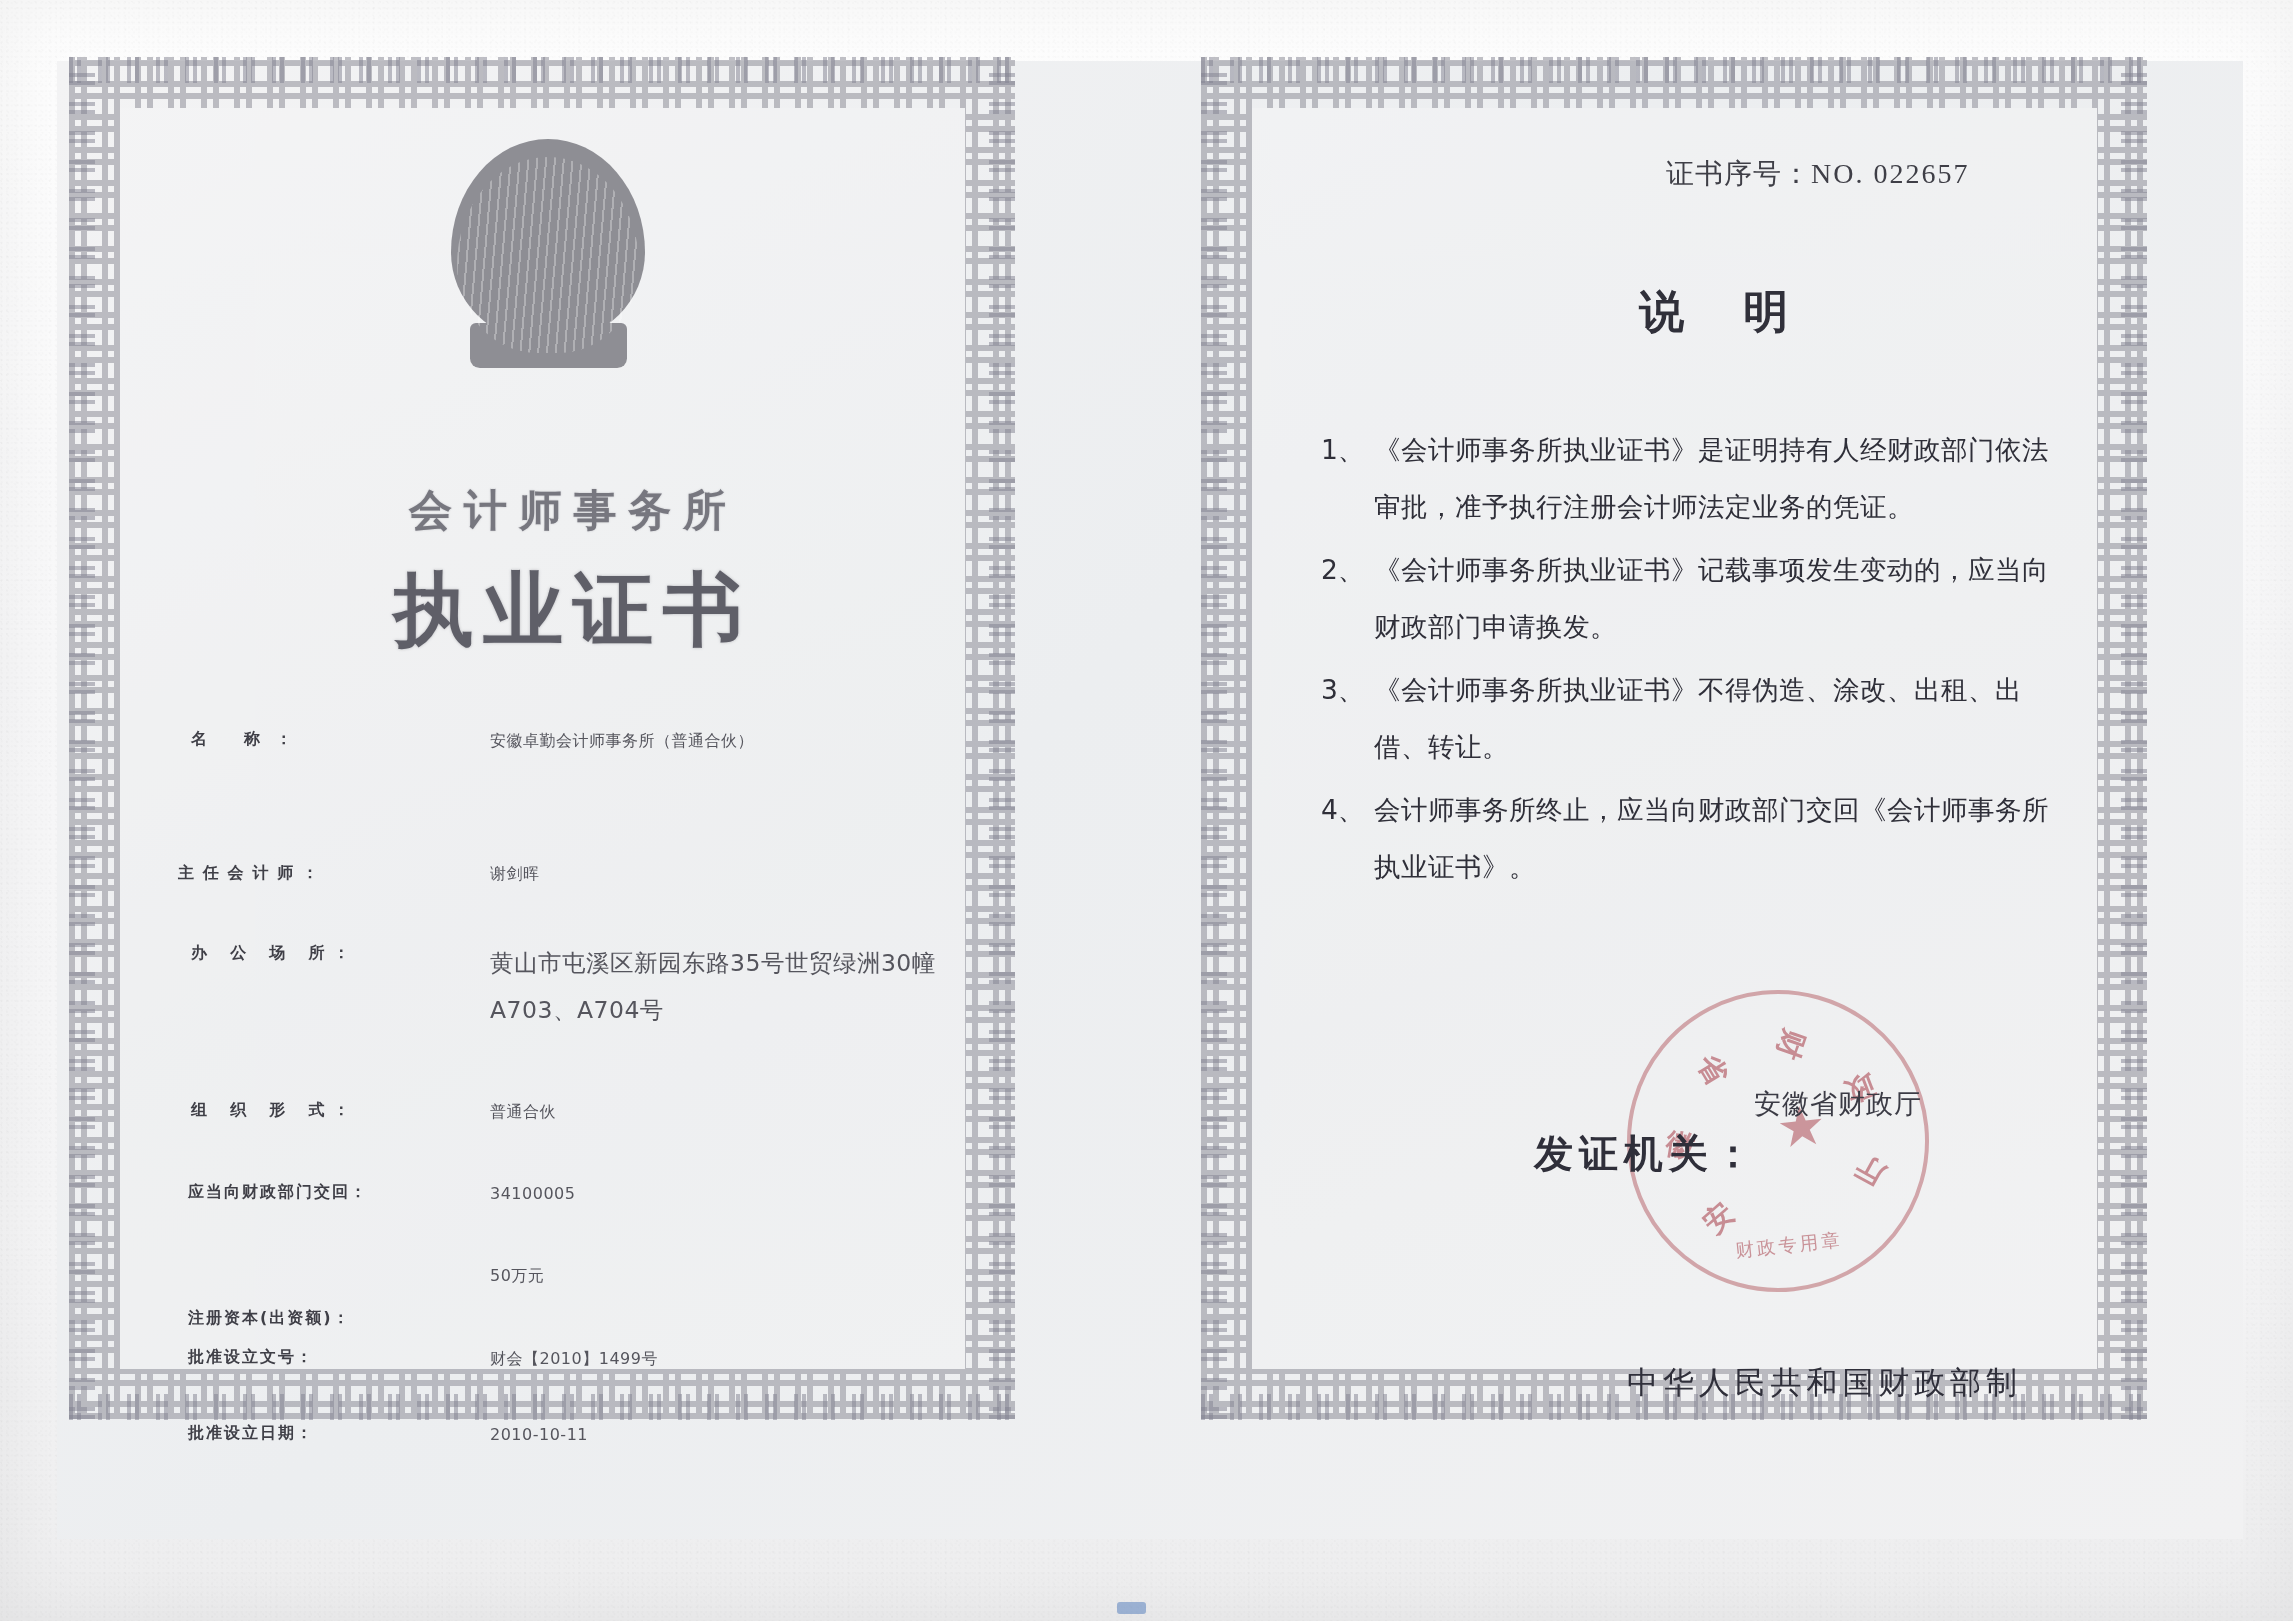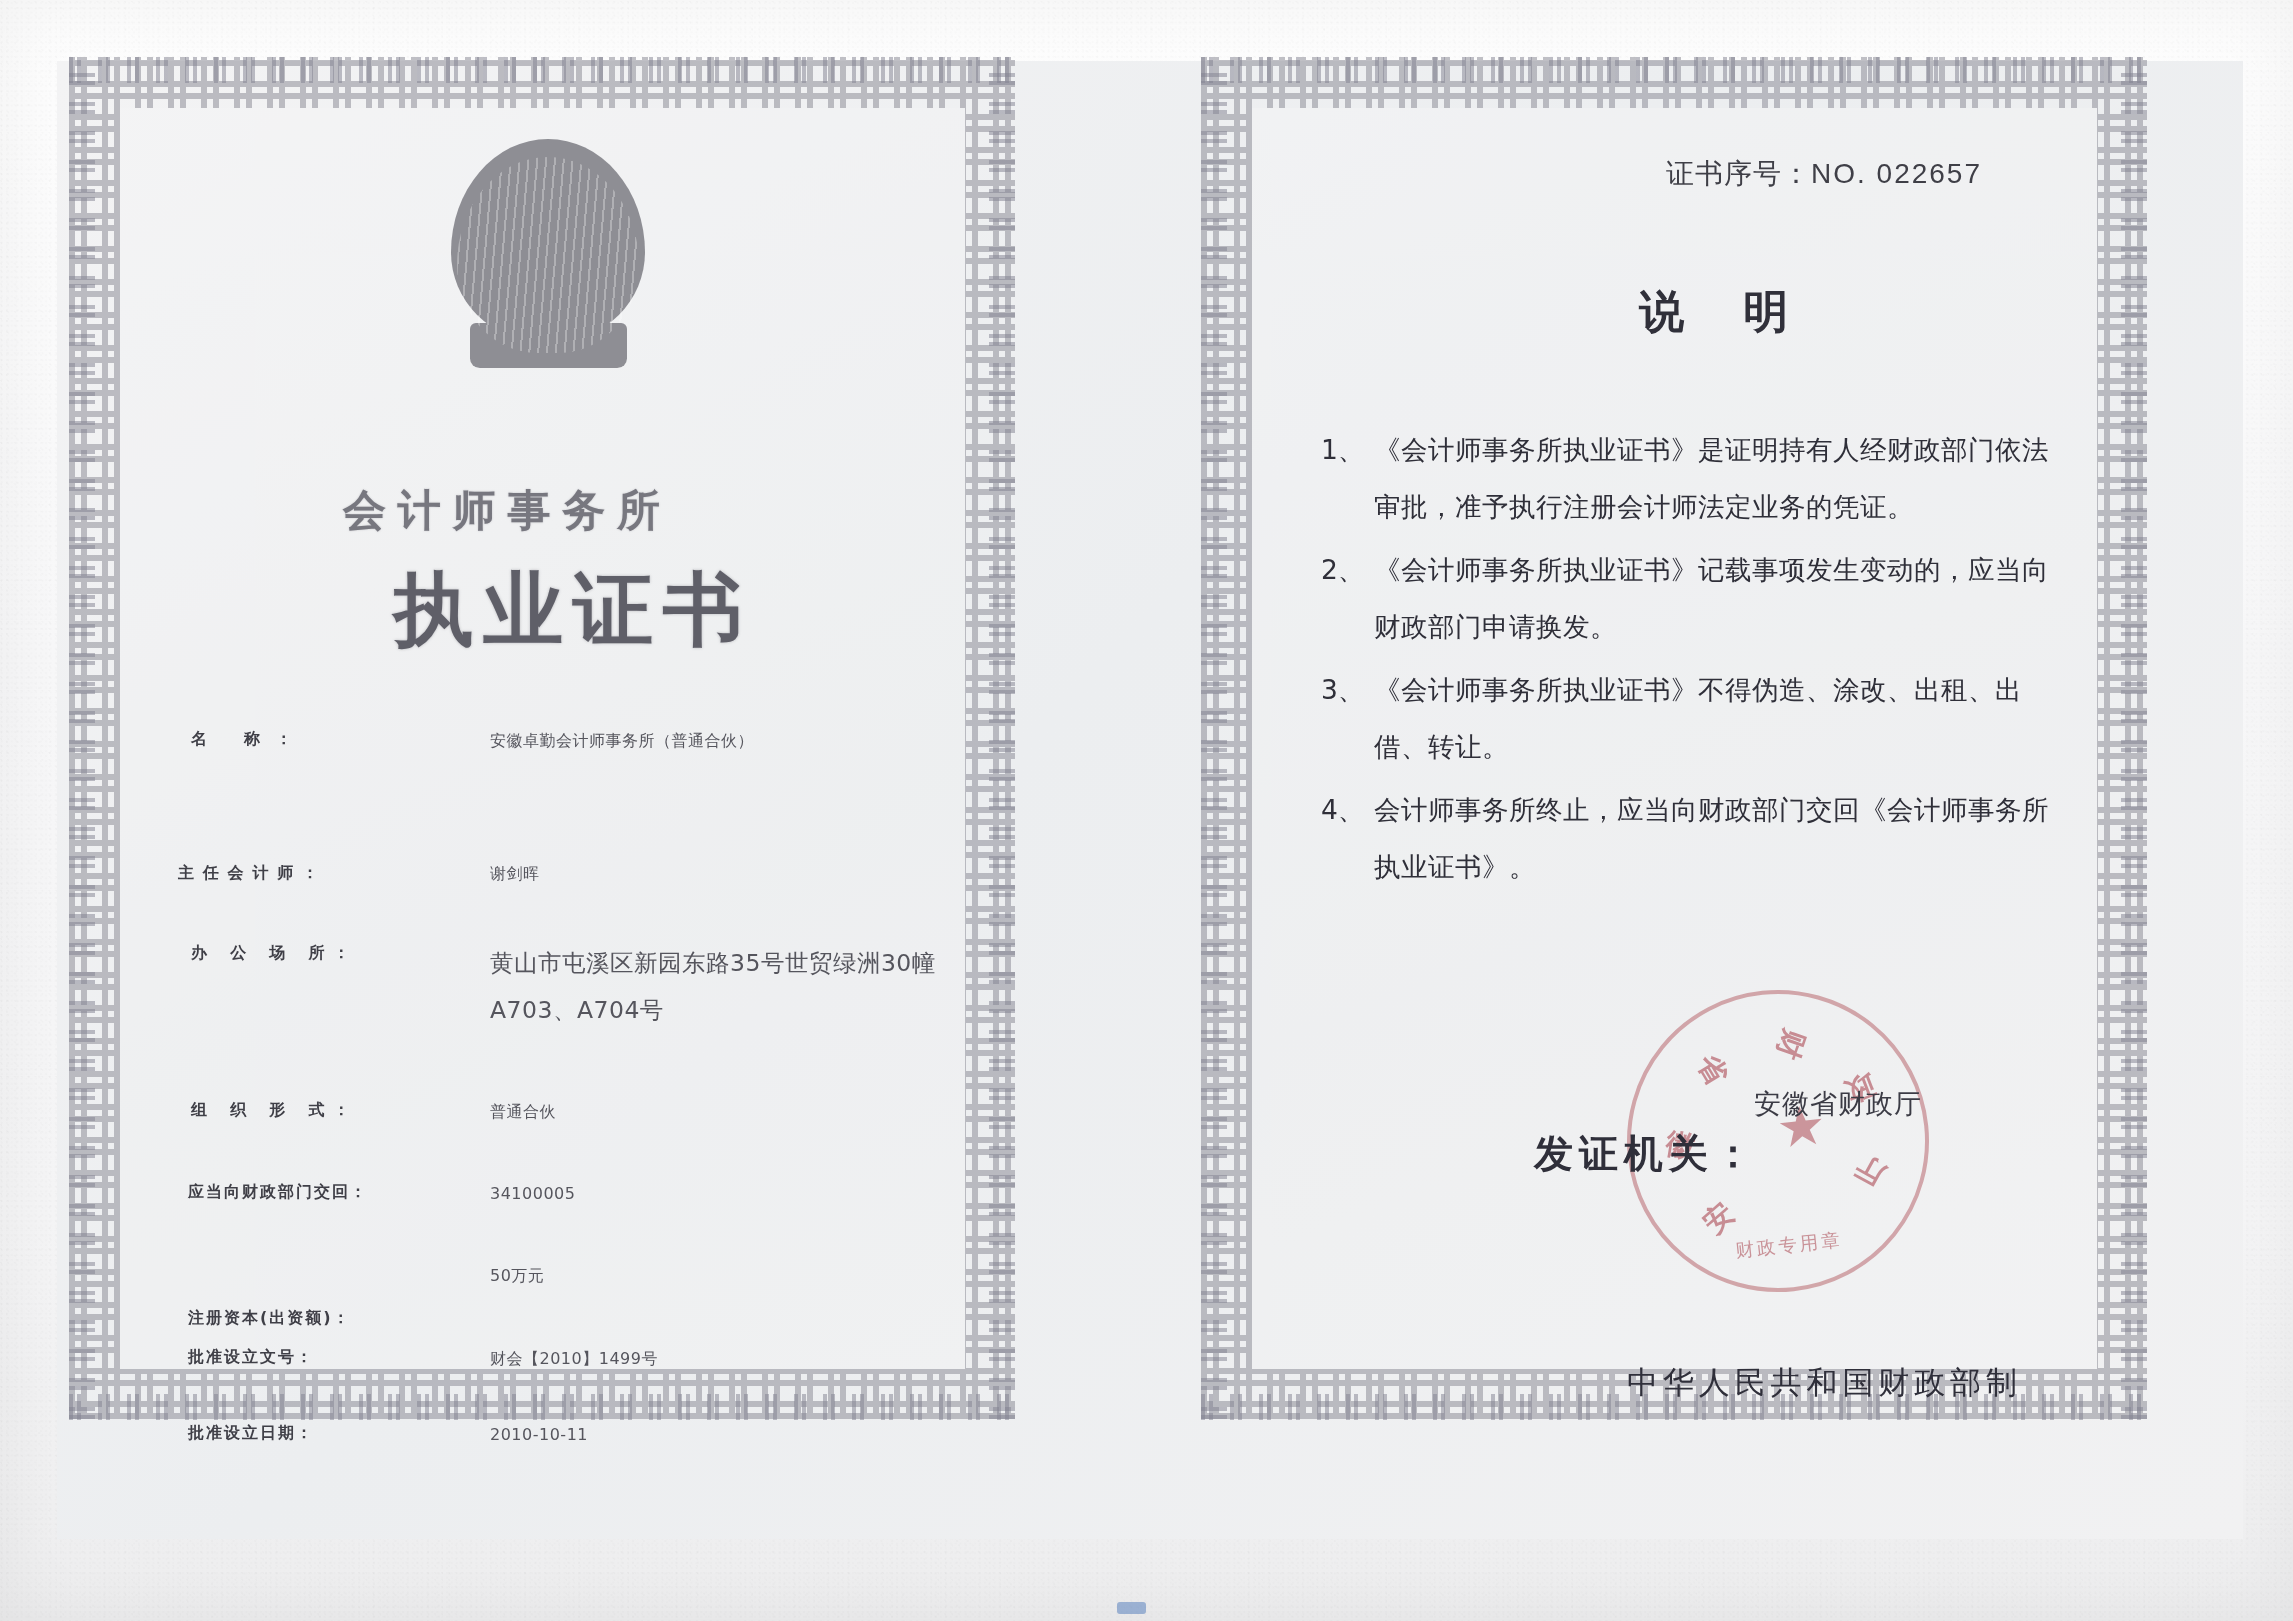--- a/index.html
+++ b/index.html
@@ -127,20 +127,21 @@
     background-image: repeating-linear-gradient(95deg,
       rgba(255,255,255,.30) 0 2px, transparent 2px 8.8px);
     border-radius: 50% 50% 44% 44% / 55% 55% 45% 45%;
   }
 
   
   .doc-sub {
     position: absolute;
     left: 343px; top: 482px;
     width: 461px;
+    text-align: center;
     font-family: "DejaVu Sans", sans-serif;
     font-size: 43px;
     letter-spacing: 11.8px;
     color: #77777f;
     font-weight: 700;
     text-shadow: 0 0 2px rgba(120,120,130,.4);
   }
   .doc-title {
     position: absolute;
     left: 323px; top: 557px;
@@ -172,21 +173,21 @@
 
   
   .serial {
     position: absolute;
     left: 1666px;
     top: 155px;
     font-size: 28px;
     color: #3f3f47;
     letter-spacing: 1px;
   }
-  .serial .num { font-family: Liberation Sans, sans-serif; letter-spacing: 2px; }
+  .serial .num { font-family: Liberation Serif, serif; letter-spacing: 2px; }
 
   .notice-title {
     position: absolute;
     left: 1558px;
     top: 282px;
     width: 333px;
     text-align: center;
     font-size: 45px;
     font-weight: 700;
     letter-spacing: 21.6px;

